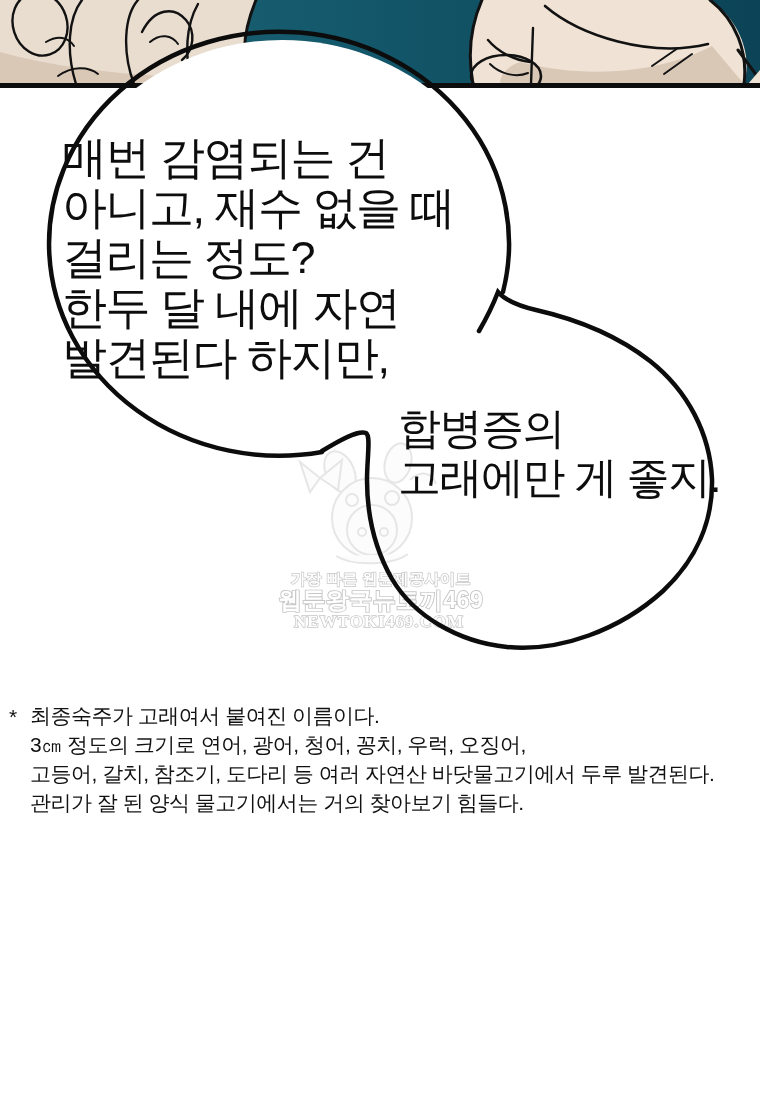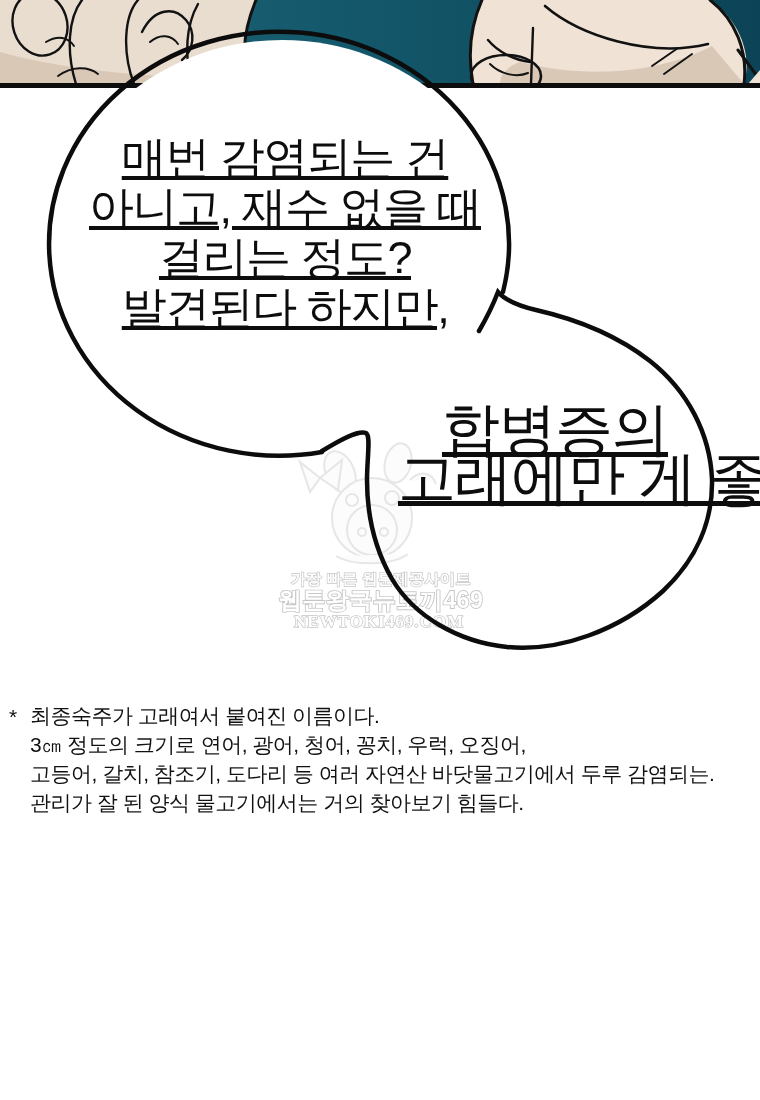--- a/index.html
+++ b/index.html
@@ -7,24 +7,24 @@
         font-family:"Liberation Sans","DejaVu Sans",sans-serif;}
   .art{position:absolute;left:0;top:0;}
   .outline{stroke:#121212;fill:none;stroke-linecap:round;stroke-linejoin:round;}
   .bubble-stroke{stroke:#0c0c0c;stroke-width:4.5;fill:none;stroke-linecap:round;}
   .wm{text-anchor:middle;paint-order:stroke;stroke:#c3c3c3;fill:#ffffff;opacity:.95;}
   .wm1{font:bold 15px "Liberation Sans",sans-serif;stroke-width:1.4px;letter-spacing:.5px;}
   .wm2{font:bold 23px "Liberation Sans",sans-serif;stroke-width:1.8px;letter-spacing:.5px;}
   .wm3{font:bold 17px "Liberation Serif","DejaVu Serif",serif;stroke-width:1.4px;letter-spacing:1px;}
   .sketch{opacity:.55;}
   .sketch *{stroke:#d2d2d2;stroke-width:2;fill:#fbfbfb;}
-  .bubble-text{position:absolute;text-align:center;color:#0d0d0d;letter-spacing:-1.5px;text-decoration:underline;}
+  .bubble-text{position:absolute;color:#0d0d0d;letter-spacing:-1.5px;}
   .bubble-text div{white-space:nowrap;}
   .b1{left:62px;top:133px;width:446px;font-size:45px;line-height:50px;}
-  .b2{left:398px;top:404px;width:314px;font-size:58px;line-height:49px;}
+  .b2{left:398px;top:404px;width:314px;font-size:43px;line-height:49px;}
   .footnote{position:absolute;left:30px;top:701px;color:#111111;font-size:21px;
             line-height:29px;letter-spacing:-0.5px;}
   .footnote div{white-space:nowrap;}
   .fn-marker{position:absolute;left:-21px;top:1px;font-size:21px;}
 </style>
 </head>
 <body>
 
 <div class="page">
 
@@ -107,29 +107,30 @@
     <path class="bubble-stroke" d="M322,451 C340,440 358,430 366,433 C371,436 367,458 367,480
       C367,518 376,551 392,579 C414,616 458,642 507,647 C560,652 620,630 663,591
       C697,559 713,520 712,479 C710,434 688,391 650,361 C614,333 571,318 536,310
       C519,306 505,300 498,292 C493,305 486,319 479,331"></path>
   </svg>
 
   <div class="bubble-text b1">
     <div>매번 감염되는 건</div>
     <div>아니고, 재수 없을 때</div>
     <div>걸리는 정도?</div>
+    <div>한두 달 내에 자연</div>
     <div>발견된다 하지만,</div>
   </div>
 
   <div class="bubble-text b2">
     <div>합병증의</div>
     <div>고래에만 게 좋지.</div>
   </div>
 
   <div class="footnote">
     <span class="fn-marker">*</span>
     <div>최종숙주가 고래여서 붙여진 이름이다.</div>
     <div>3㎝ 정도의 크기로 연어, 광어, 청어, 꽁치, 우럭, 오징어,</div>
-    <div>고등어, 갈치, 참조기, 도다리 등 여러 자연산 바닷물고기에서 두루 감염되는.</div>
+    <div>고등어, 갈치, 참조기, 도다리 등 여러 자연산 바닷물고기에서 두루 발견된다.</div>
     <div>관리가 잘 된 양식 물고기에서는 거의 찾아보기 힘들다.</div>
   </div>
 
 </div>
 
 </body></html>

